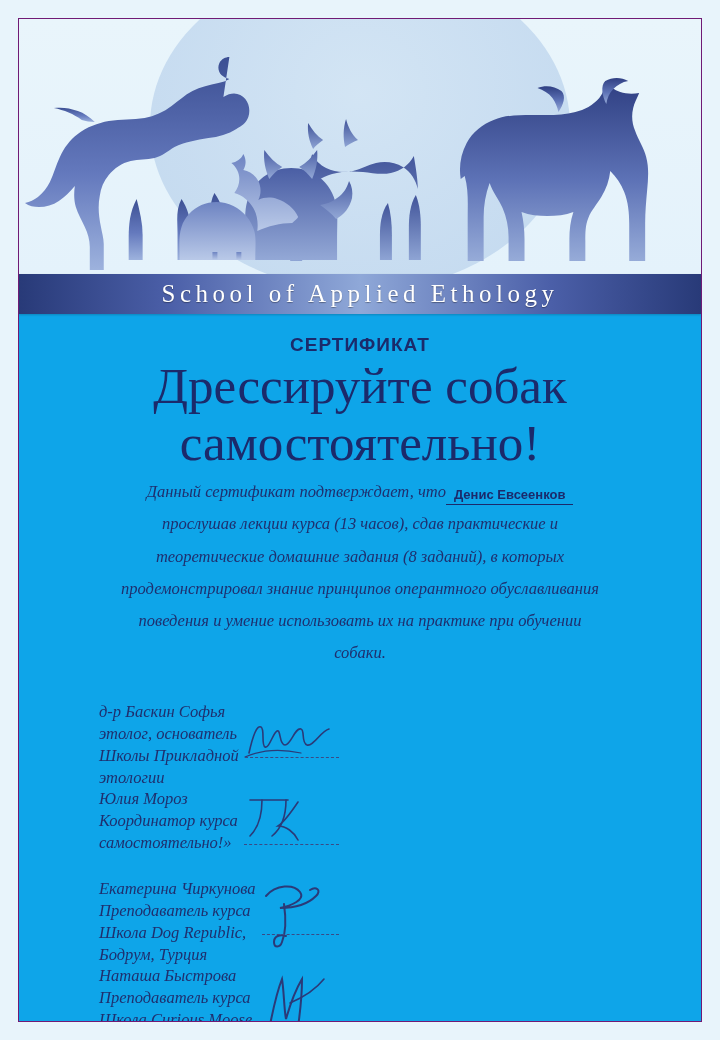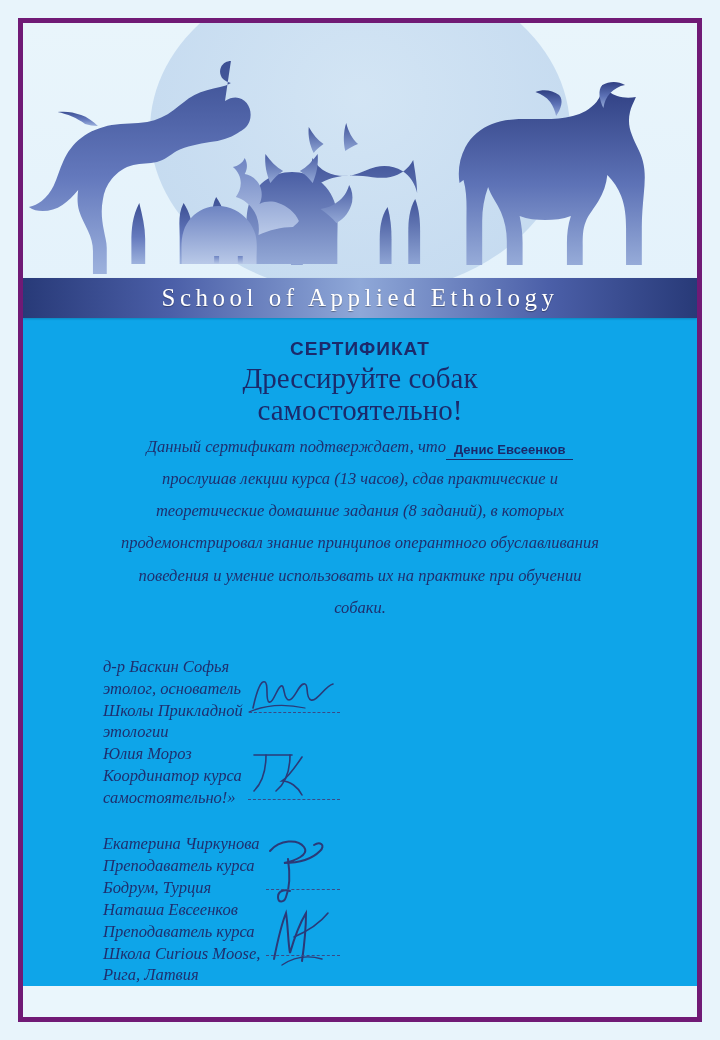--- a/index.html
+++ b/index.html
@@ -19,21 +19,21 @@
     height: 1040px;
     box-sizing: border-box;
     background: #e8f4fb;
     padding: 18px;
   }
   .inner-frame {
     position: relative;
     width: 100%;
     height: 100%;
     box-sizing: border-box;
-    border: 5px solid #701a75;
+    border: 1px solid #701a75;
     background: #eaf6fc;
     overflow: hidden;
   }
 
   
   .art {
     position: relative;
     height: 255px;
     background: linear-gradient(180deg, #e9f5fb 0%, #e4f2fb 100%);
     overflow: hidden;
@@ -86,21 +86,21 @@
   .kicker {
     font-family: "Liberation Sans", sans-serif;
     font-weight: bold;
     font-size: 19px;
     letter-spacing: 1px;
     color: #1b2a6b;
     margin: 6px 0 2px 0;
   }
   .headline {
     font-family: "Liberation Serif", serif;
-    font-size: 29px;
+    font-size: 51px;
     line-height: 1.12;
     color: #1b2a6b;
     margin: 2px 0 2px 0;
     font-weight: 400;
   }
 
   .para {
     font-family: "Liberation Serif", serif;
     font-style: italic;
     font-size: 16.5px;
@@ -306,34 +306,35 @@
           </div>
 
         </div>
 
         <div class="sig-row">
 
           <div class="sig-block">
             <div class="sig-text">
               <div class="name">Екатерина Чиркунова</div>
               <div>Преподаватель курса</div>
+              <div>Школа Dog Republic,</div>
               <div>Бодрум, Турция</div>
             </div>
             <div class="sig-mark">
               <svg width="80" height="70" viewBox="0 0 80 70" aria-hidden="true">
                 <path d="M6,14 C16,2 34,2 40,10 C46,18 30,24 20,26 C34,26 48,22 56,14 C62,8 56,4 50,8" fill="none" stroke="#2b3a78" stroke-width="2" stroke-linecap="round"></path>
                 <path d="M24,22 C26,36 26,50 22,60 C20,66 14,66 14,60 C14,54 20,52 26,54" fill="none" stroke="#2b3a78" stroke-width="2" stroke-linecap="round"></path>
               </svg>
               <div class="sig-line"></div>
             </div>
           </div>
 
           <div class="sig-block">
             <div class="sig-text">
-              <div class="name"> Наташа Евсеенков</div>
+              <div class="name"> Наташа Быстрова</div>
               <div>Преподаватель курса</div>
               <div>Школа Curious Moose,</div>
               <div>Рига, Латвия</div>
             </div>
             <div class="sig-mark">
               <svg width="90" height="70" viewBox="0 0 90 70" aria-hidden="true">
                 <path d="M10,56 C14,36 18,20 22,10 C24,22 24,40 26,50 C30,36 36,20 42,10 C42,26 40,44 38,58" fill="none" stroke="#2b3a78" stroke-width="2" stroke-linecap="round"></path>
                 <path d="M30,34 C44,28 56,20 64,10" fill="none" stroke="#2b3a78" stroke-width="1.6" stroke-linecap="round"></path>
                 <path d="M18,62 C30,54 44,52 58,56" fill="none" stroke="#2b3a78" stroke-width="1.4" stroke-linecap="round"></path>
               </svg>

